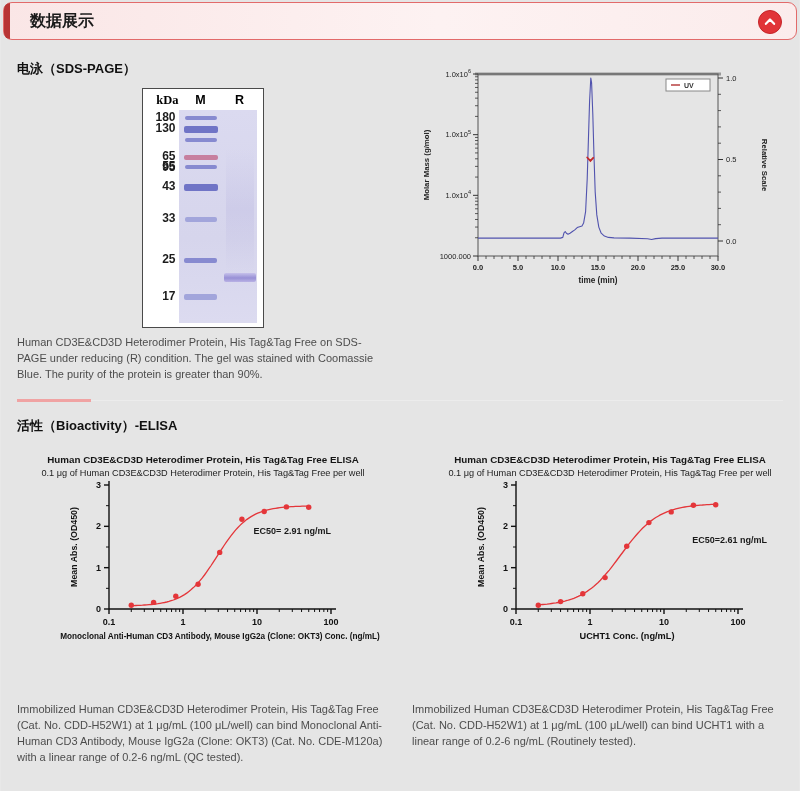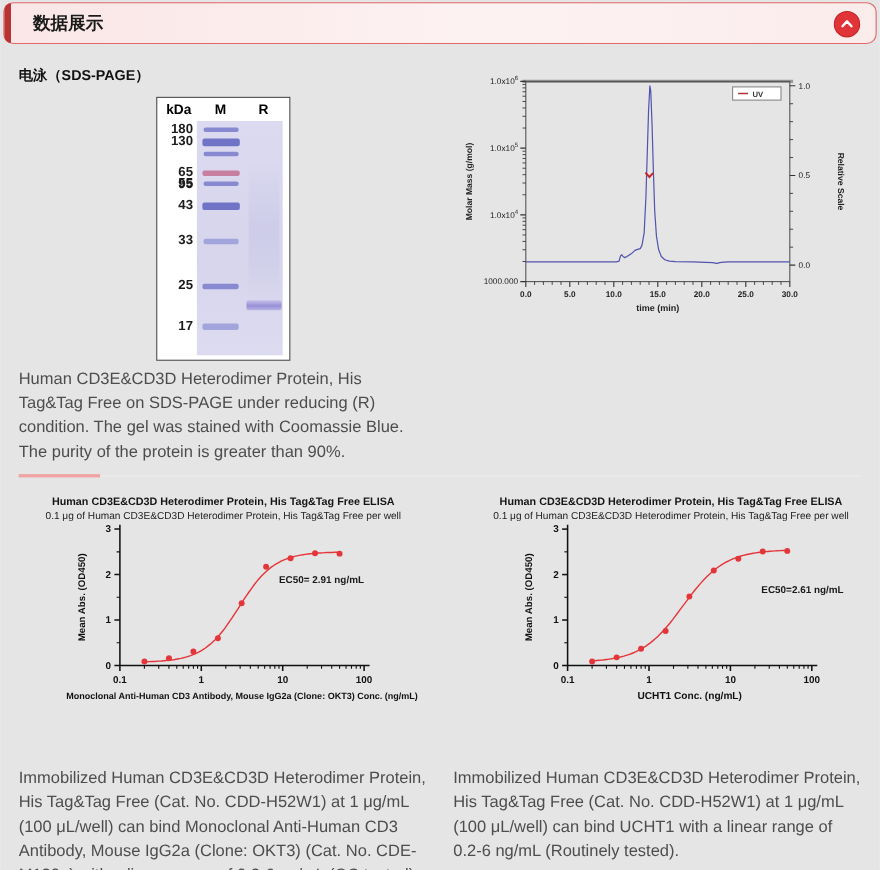--- a/index.html
+++ b/index.html
@@ -14,21 +14,21 @@
                 background: #b83434; border-radius: 8px 0 0 8px; }
   .hdr-title { margin-left: 26px; font-size: 16px; font-weight: 700; color: #1a1a1a; }
   .hdr-btn { position: absolute; right: 14px; top: 7px; width: 24px; height: 24px; border-radius: 50%;
              background: #e13438; border: 1px solid #c52428; cursor: pointer;
              display: flex; align-items: center; justify-content: center; }
   
   .content { padding: 20px 16px 0 16px; }
   .cols { display: grid; grid-template-columns: 1fr 1fr; column-gap: 24px; }
   h2.sec { font-size: 13px; font-weight: 700; color: #111; height: 22px; margin-bottom: 4px; }
   .media { height: 246px; }
-  .caption { font-size: 15px; line-height: 1.47; color: #4d4d4d; min-height: 56px; }
+  .caption { font-size: 11px; line-height: 1.47; color: #4d4d4d; min-height: 56px; }
   .divider { position: relative; margin-top: 10px; border-top: 1px solid #ececec; height: 3px; }
   .divider .pink { position: absolute; left: 0; top: -2px; width: 74px; height: 3px; background: #f0a3a3; }
   .bio-h { margin-top: 14px; }
   .charts-row { margin-top: 12px; gap: 35px; }
   .charts-row .chart-cell { display: flex; justify-content: center; }
   .cap-row { margin-top: 48px; }
   
   .gel-box { position: relative; width: 122px; height: 240px; margin: 6px auto 0 auto;
              background: #fff; border: 1px solid #4a4a4a; }
   .gel-hlabel { position: absolute; top: 4px; font-size: 12.5px; font-weight: 600; color: #000; text-align: center; }
@@ -56,21 +56,21 @@
     </div>
   </div>
 
   <div class="content">
 
     <div class="cols">
       <div>
         <h2 class="sec">电泳（SDS-PAGE）</h2>
         <div class="media">
           <div class="gel-box" id="gel">
-              <div class="gel-hlabel" style="left: 4px; width: 32px; ">kDa</div>
+              <div class="gel-hlabel" style="left: 4px; width: 32px; text-align: right; font-family: Liberation Serif, serif;">kDa</div>
               <div class="gel-hlabel" style="left: 42px; width: 32px;">M</div>
               <div class="gel-hlabel" style="left: 82px; width: 30px;">R</div>
               <div class="gel-area">
                 <div class="smear" style="left: 47px; top: 38px; width: 28px; height: 125px;"></div>
                 <div class="band" style="left: 6px; top: 6px; width: 32px; height: 4px; background: rgb(135, 138, 208);"></div>
                 <div class="band" style="left: 5px; top: 15.5px; width: 34px; height: 7px; background: rgb(112, 116, 198);"></div>
                 <div class="band" style="left: 6px; top: 28px; width: 32px; height: 4px; background: rgb(135, 138, 208);"></div>
                 <div class="band" style="left: 5px; top: 44.5px; width: 34px; height: 5px; background: rgb(199, 127, 159);"></div>
                 <div class="band" style="left: 6px; top: 55px; width: 32px; height: 4px; background: rgb(135, 138, 208);"></div>
                 <div class="band" style="left: 5px; top: 73.5px; width: 34px; height: 7px; background: rgb(112, 116, 198);"></div>
@@ -191,20 +191,21 @@
               <path d="M169.2,97.5 L172.4,100.9 L175.2,97.8 " fill="none" stroke="#c62828" stroke-width="1.8" stroke-linecap="round"></path>
             </svg>
         </div>
       </div>
     </div>
 
     <div class="divider">
         <div class="pink"></div>
       </div>
 
+    <h2 class="sec bio-h">活性（Bioactivity）-ELISA</h2>
 
     <div class="cols charts-row">
       <div class="chart-cell">
         <svg id="elisa1" width="372" height="202">
             <text x="186" y="12" text-anchor="middle" font-size="9.8" font-weight="700" fill="#151515">Human CD3E&amp;CD3D Heterodimer Protein, His Tag&amp;Tag Free ELISA</text>
             <text x="186" y="25" text-anchor="middle" font-size="9.2" fill="#222">0.1 μg of Human CD3E&amp;CD3D Heterodimer Protein, His Tag&amp;Tag Free per well</text>
             <line x1="92" y1="30" x2="92" y2="158" stroke="#111" stroke-width="1.4"></line>
             <line x1="92" y1="158" x2="319" y2="158" stroke="#111" stroke-width="1.4"></line>
             <line x1="87" y1="158" x2="92" y2="158" stroke="#111" stroke-width="1.4"></line>
             <text x="84" y="161" text-anchor="end" font-size="9" font-weight="700" fill="#111">0</text>

